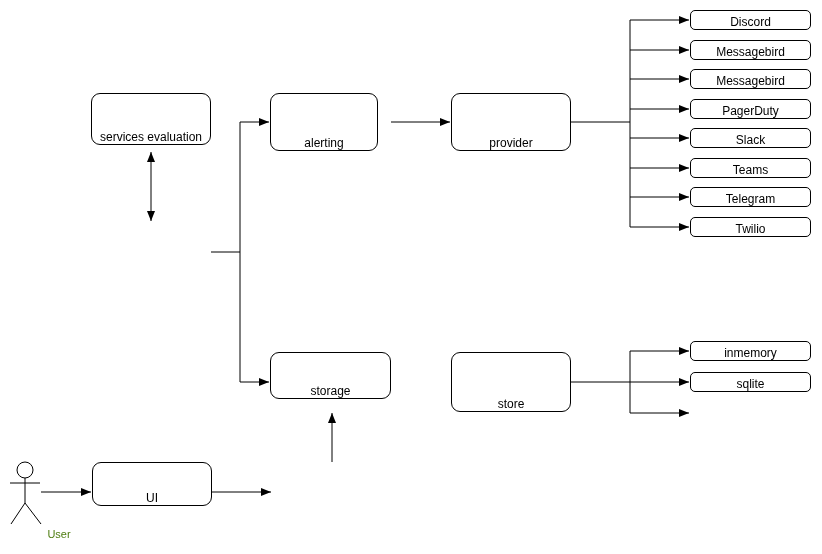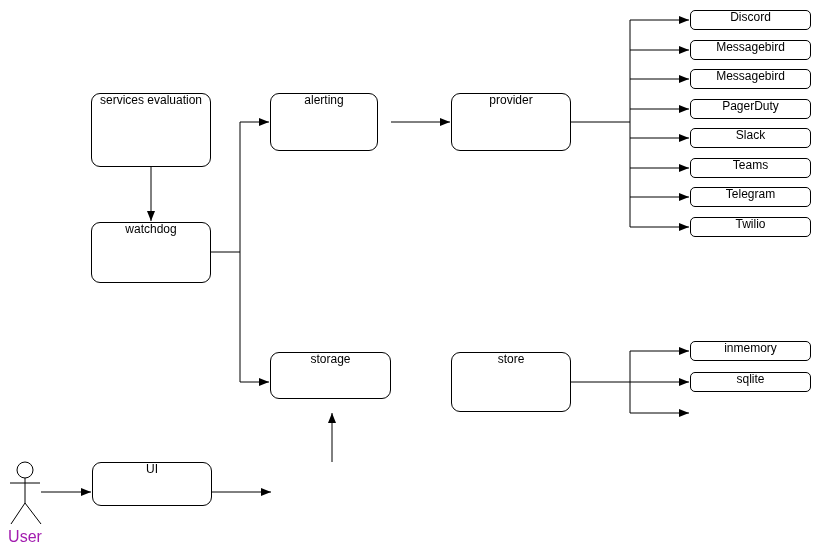--- a/index.html
+++ b/index.html
@@ -27,21 +27,21 @@
     fill: none;
     stroke: #000000;
     stroke-width: 1;
   }
   .node {
     position: absolute;
     box-sizing: border-box;
     background: #ffffff;
     border: 1px solid #000000;
     display: flex;
-    align-items: flex-start;
+    align-items: flex-end;
     justify-content: center;
     text-align: center;
     color: #000000;
     font-size: 12px;
     line-height: 1.1;
   }
   .node.big {
     width: 120px;
     height: 44px;
     border-radius: 9px;
@@ -50,22 +50,23 @@
     width: 121px;
     height: 20px;
     border-radius: 5px;
   }
   .actor-label {
     position: absolute;
     left: 1px;
     top: 528px;
     width: 48px;
     text-align: center;
-    font-size: 16px;
-    color: #a21caf;
+    font-size: 11px;
+    color: #4d7c0f;
+    padding-left: 34px;
   }
 </style>
 </head>
 <body>
 
 <div class="canvas">
 
   <svg class="edge-layer" viewBox="0 0 822 554" xmlns="http://www.w3.org/2000/svg">
     <defs>
       <marker id="arrow" viewBox="0 0 10 8" refX="10" refY="4" markerWidth="10" markerHeight="8" orient="auto-start-reverse">
@@ -106,27 +107,24 @@
 
     <g>
       <circle cx="25" cy="470" r="8"></circle>
       <path d="M25 478 L25 503"></path>
       <path d="M10 483 L40 483"></path>
       <path d="M25 503 L11 524"></path>
       <path d="M25 503 L41 524"></path>
     </g>
   </svg>
 
-  <div class="node big" style="left:91px;top:93px;width:120px;height:74px">
+  <div class="node big" style="left:91px;top:93px;width:120px;height:52px">
     <span>services evaluation</span>
   </div>
 
-  <div class="node big" style="left:91px;top:222px;height:61px">
-    <span>watchdog</span>
-  </div>
 
   <div class="node big" style="left:270px;top:93px;width:108px;height:58px">
     <span>alerting</span>
   </div>
 
   <div class="node big" style="left:451px;top:93px;height:58px">
     <span>provider</span>
   </div>
 
   <div class="node big" style="left:270px;top:352px;width:121px;height:47px">

